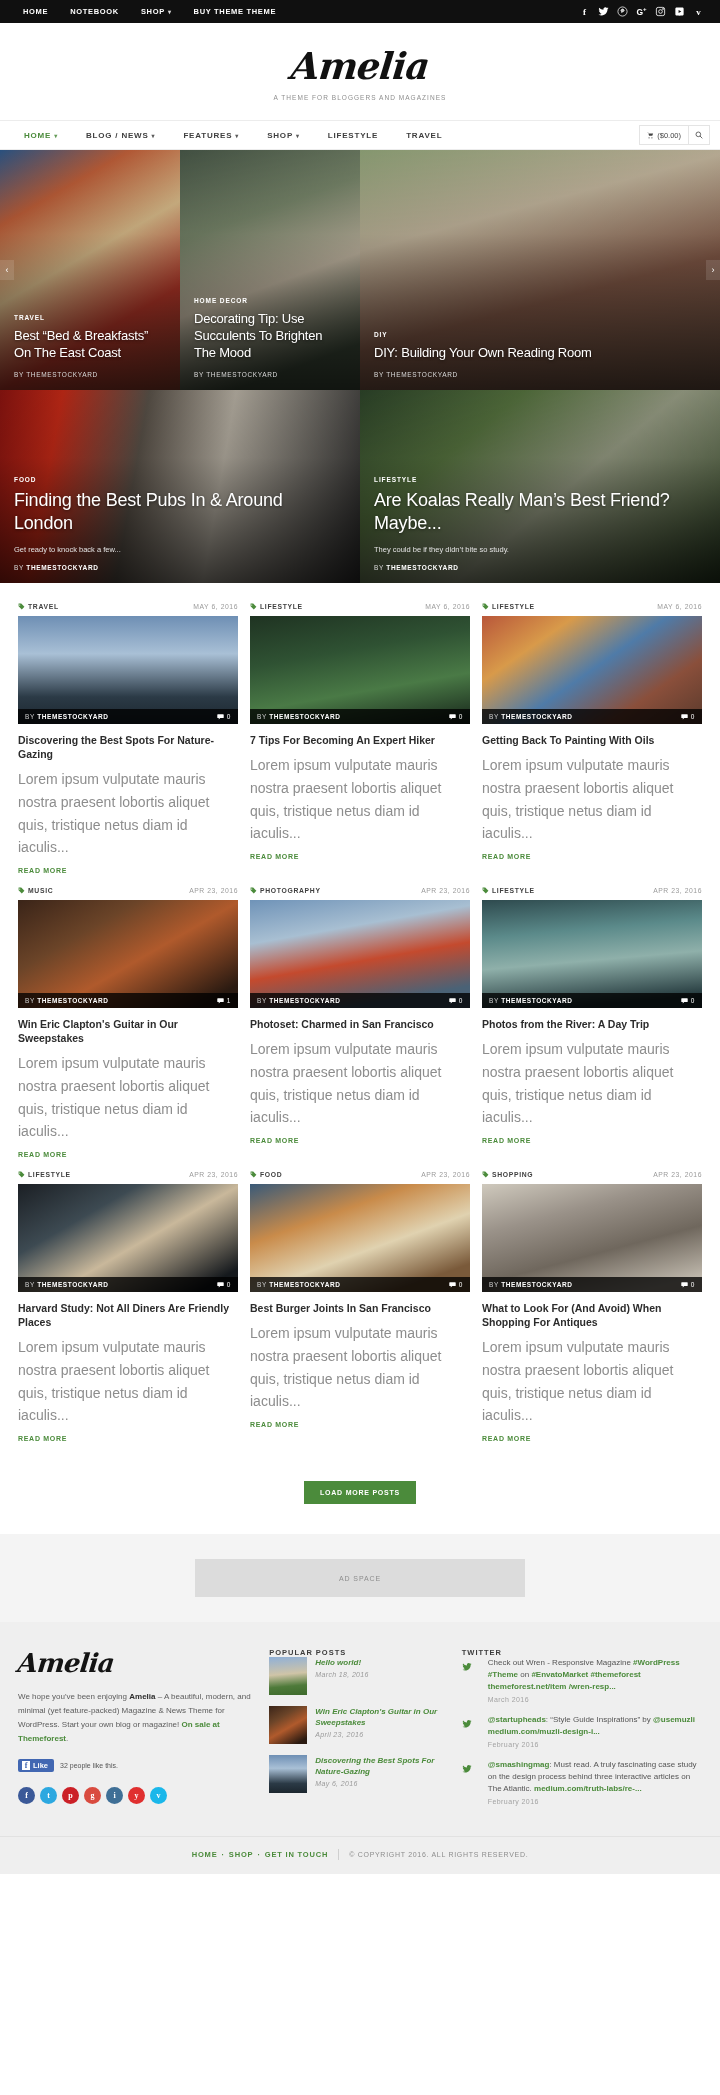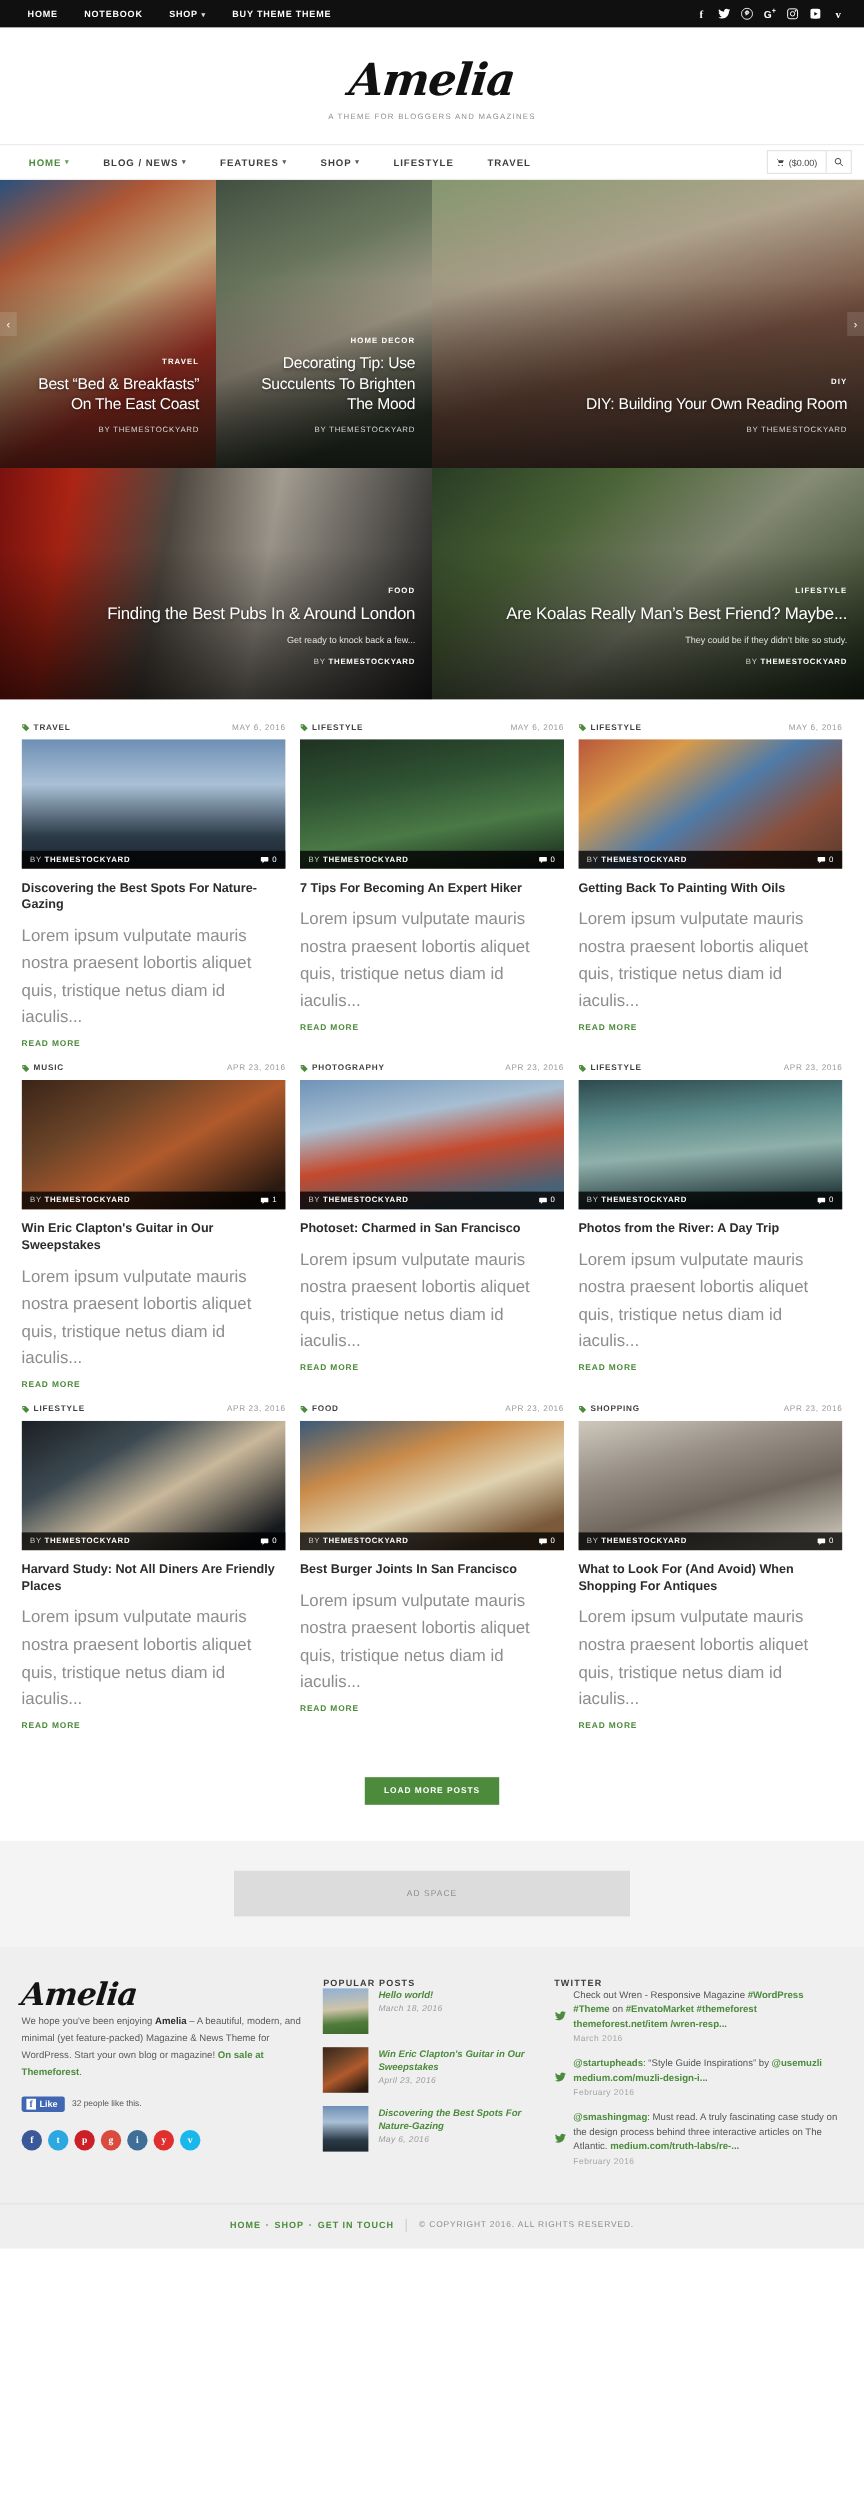--- a/index.html
+++ b/index.html
@@ -104,29 +104,29 @@
     position: relative;
     overflow: hidden;
     display: flex; align-items: flex-end; justify-content: center;
   }
   .hero-cell .ph { position: absolute; inset: 0; }
   .hero-cell .shade {
     position: absolute; inset: 0;
     background: linear-gradient(to bottom, rgba(0,0,0,.12) 0%, rgba(0,0,0,.18) 35%, rgba(0,0,0,.72) 100%);
   }
   .hero-cap {
-    position: relative; z-index: 3; text-align: right; color: #fff;
-    padding: 0 14px 28px; width: 100%;
+    position: relative; z-index: 3; text-align: left; color: #fff;
+    padding: 0 14px 12px; width: 100%;
   }
   .hero-cat {
     font-size: 6.5px; font-weight: bold; letter-spacing: .14em;
     text-transform: uppercase; margin-bottom: 6px; display: block;
   }
   .hero-title {
-    font-size: 14px; font-weight: 400; line-height: 1.32;
+    font-size: 18px; font-weight: 400; line-height: 1.32;
     letter-spacing: -.2px; text-shadow: 0 1px 3px rgba(0,0,0,.5);
   }
   .hero-title.sm { font-size: 13px; }
   .hero-excerpt { font-size: 7.5px; margin-top: 9px; color: #e2e2e2; }
   .hero-by {
     font-size: 6.5px; letter-spacing: .1em; margin-top: 10px; color: #d9d9d9;
     text-transform: uppercase;
   }
   .hero-by b { color: #fff; font-weight: bold; }
   .hero-arrow {
@@ -209,21 +209,21 @@
   
   .footer { background: #efefef; padding: 26px 18px 20px; display: flex; gap: 16px; }
   .f-col1 { width: 240px; }
   .f-col2 { width: 180px; }
   .f-col3 { width: 245px; }
   .f-brand {
     font-family: "DejaVu Serif", serif; font-style: italic; font-weight: bold;
     font-size: 26px; color: #141414; letter-spacing: -.8px; transform: skewX(-6deg);
     display: inline-block;
   }
-  .f-about { font-size: 8px; line-height: 1.75; color: #5c5c5c; }
+  .f-about { font-size: 8px; line-height: 1.75; color: #5c5c5c; margin-top: 12px; }
   .f-about b { color: #2d2d2d; }
   .f-about a { color: #4b8b3b; font-weight: bold; }
   .fb-like { display: flex; align-items: center; gap: 6px; margin-top: 13px; }
   .fb-btn {
     background: #4267b2; color: #fff; font-size: 7.5px; font-weight: bold;
     padding: 2px 6px 2px 4px; display: flex; align-items: center; gap: 3px;
     border-radius: 2px;
   }
   .fb-f {
     background: #fff; color: #4267b2; width: 8px; height: 9px;
@@ -238,21 +238,21 @@
     color: #fff; font-size: 8px;
   }
   .widget-title {
     font-size: 7.5px; font-weight: bold; letter-spacing: .13em;
     color: #3c3c3c; text-transform: uppercase; 
   }
   .pp-item { display: flex; gap: 8px; margin-bottom: 11px; font-style: italic; }
   .pp-thumb { width: 38px; height: 38px; flex: 0 0 38px; }
   .pp-title { font-size: 8px; font-weight: bold; color: #4b8b3b; line-height: 1.4; }
   .pp-date { font-size: 7px; color: #9a9a9a; margin-top: 3px; letter-spacing: .05em; }
-  .tw-item { display: flex; gap: 6px; margin-bottom: 11px; align-items: center; }
+  .tw-item { display: flex; gap: 16px; margin-bottom: 11px; }
   .tw-ico { flex: 0 0 10px; margin-top: 1px; }
   .tw-text { font-size: 8px; line-height: 1.5; color: #555; }
   .tw-text b, .tw-text a { color: #4b8b3b; font-weight: bold; }
   .tw-date { font-size: 7px; color: #a3a3a3; letter-spacing: .06em; margin-top: 3px; }
 
   .footer-bottom {
     background: #efefef; border-top: 1px solid #e2e2e2;
     display: flex; align-items: center; justify-content: center; gap: 10px;
     padding: 12px 0 14px;
   }

